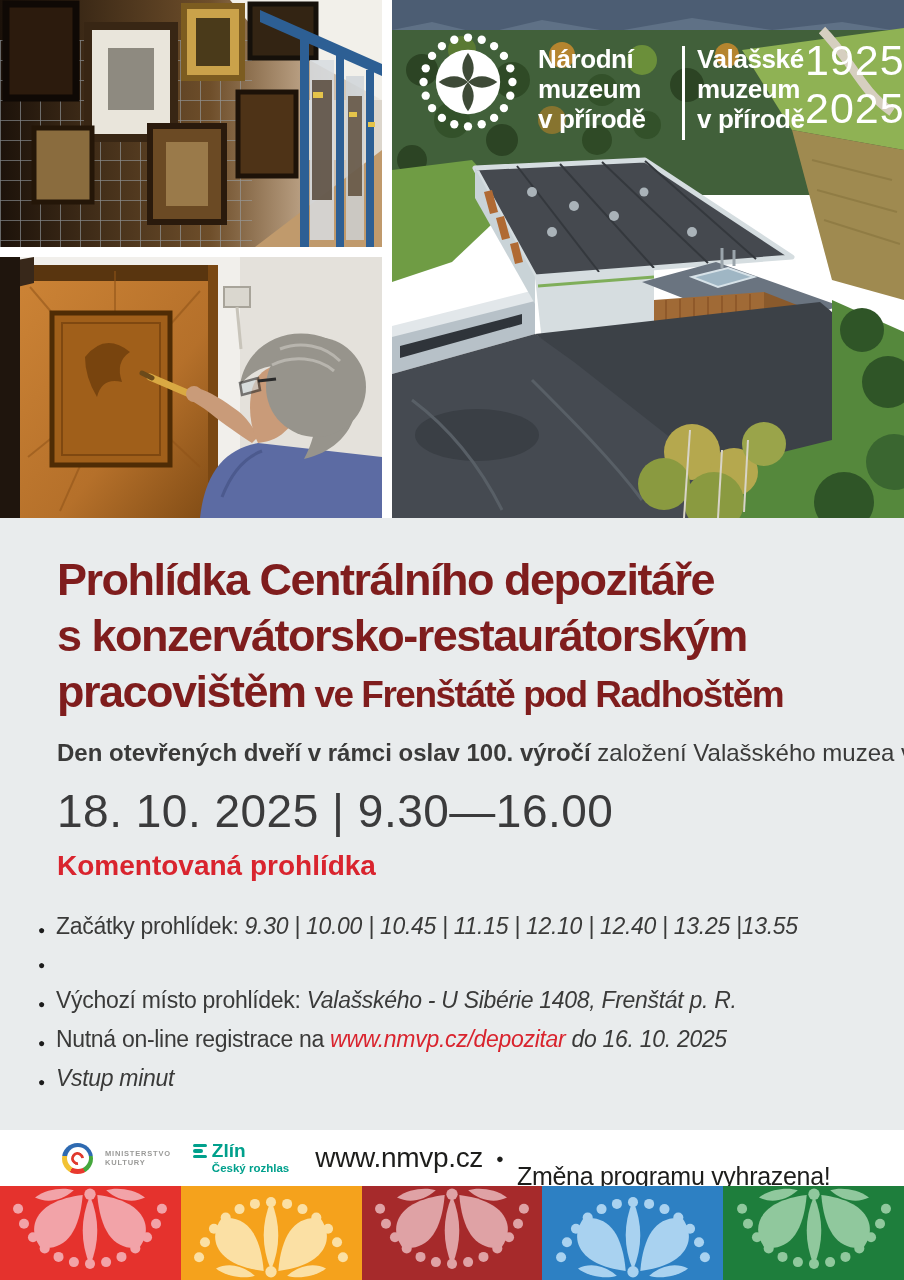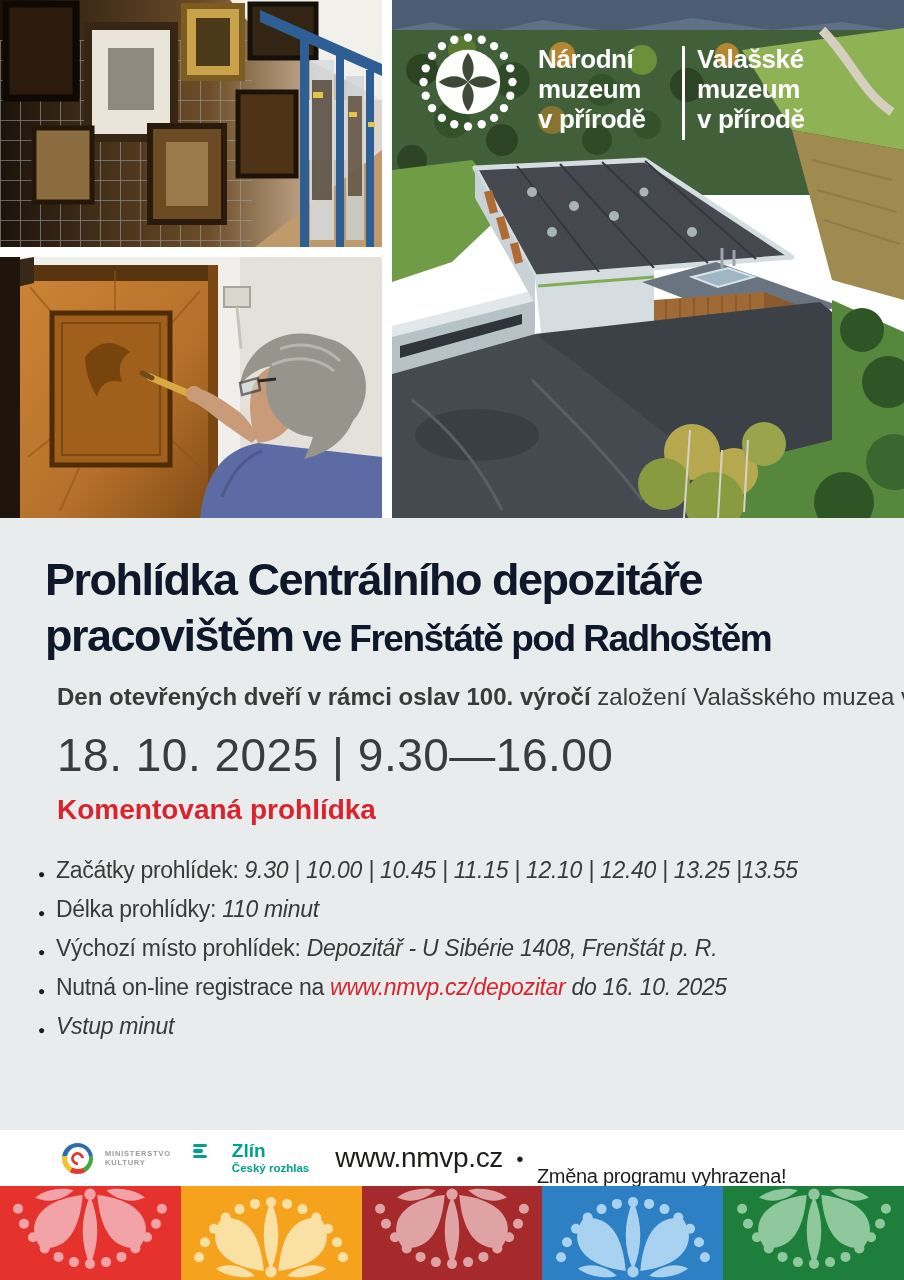--- a/index.html
+++ b/index.html
@@ -18,22 +18,22 @@
   .logo{position:absolute;left:0;top:0;width:512px;height:160px;}
   .rosette{position:absolute;left:24px;top:30px;width:104px;height:104px;}
   .org{position:absolute;top:44px;color:#fff;font-weight:700;font-size:26px;line-height:30px;letter-spacing:-0.4px;white-space:nowrap;}
   .org1{left:146px;}
   .logo-divider{position:absolute;left:290px;top:46px;width:3px;height:94px;background:#fff;}
   .org2{left:305px;}
   .years{position:absolute;left:413px;top:36px;color:#fff;font-size:43px;line-height:48px;letter-spacing:1px;font-weight:400;white-space:nowrap;}
 
   
   .content{position:absolute;left:0;top:518px;width:904px;height:612px;background:#e9eced;}
-  .title{margin:34px 0 0 45px;font-size:45px;line-height:56px;font-weight:700;
-         color:#0f172a;letter-spacing:-1.5px;}
+  .title{margin:34px 0 0 57px;font-size:45px;line-height:56px;font-weight:700;
+         color:#7f1d1d;letter-spacing:-1.5px;}
   .tl{display:block;white-space:nowrap;}
   .t-small{font-size:37px;text-align:right;}
   .subtitle{margin:15px 0 0 57px;font-size:24px;line-height:30px;white-space:nowrap;color:#3a3a39;}
   .sb-bold{font-weight:700;}
   .datetime{margin:17px 0 0 57px;font-size:46px;line-height:52px;color:#3b3b3c;letter-spacing:0.5px;white-space:nowrap;}
   .tour-type{margin:12px 0 0 57px;font-size:28px;line-height:34px;color:#d9242e;font-weight:700;white-space:nowrap;}
   .bullets{margin:26px 0 0 38px;padding:0;list-style:none;}
   .bullets li{display:flex;align-items:baseline;font-size:23px;line-height:35px;white-space:nowrap;letter-spacing:-0.3px;}
   .dot{font-size:12px;margin-right:11px;color:#1c1c1c;}
   .it{font-style:italic;}
@@ -41,32 +41,32 @@
 
   
   .footer{position:absolute;left:0;top:1130px;width:904px;height:56px;background:#ffffff;
           display:flex;align-items:center;padding-left:62px;box-sizing:border-box;}
   .mk{display:flex;align-items:center;}
   .mk-ring{position:relative;width:31px;height:31px;border-radius:50%;
            background:conic-gradient(#2e6ab1 0 22%,#45a73c 22% 42%,#e8392e 42% 58%,#f2c233 58% 78%,#2e6ab1 78% 100%);}
   .mk-inner{position:absolute;inset:4.5px;background:#fff;border-radius:50%;}
   .mk-c{position:absolute;inset:9px;border:3.2px solid #e03a2e;border-radius:50%;border-right-color:transparent;transform:rotate(40deg);}
   .mk-text{margin-left:12px;font-size:7.5px;line-height:9.5px;letter-spacing:0.8px;color:#9a9a98;font-weight:700;}
-  .cr{display:flex;align-items:flex-start;margin-left:22px;gap:20px;}
+  .cr{display:flex;align-items:flex-start;margin-left:22px;}
   .cr-bars{margin-top:3px;display:flex;flex-direction:column;gap:2px;}
   .cr-bars i{display:block;height:3.4px;background:#00a08c;border-radius:2px;}
   .cr-bars i:nth-child(1){width:14px;}
   .cr-bars i:nth-child(2){width:10px;}
   .cr-bars i:nth-child(3){width:14px;}
   .cr-text{margin-left:5px;}
   .cr-city{font-size:19px;line-height:20px;font-weight:700;color:#00a08c;}
   .cr-name{font-size:11.5px;line-height:14px;font-weight:700;color:#00a08c;}
   .site{margin-left:26px;font-size:28px;color:#1d1d1b;letter-spacing:-0.3px;}
   .fsep{margin:0 13px;font-size:13px;color:#1d1d1b;}
-  .note{font-size:20px;color:#1d1d1b;letter-spacing:-0.3px;margin-top:36px;}
+  .note{font-size:25px;color:#1d1d1b;letter-spacing:-0.3px;margin-top:36px;}
 
   
   .band{position:absolute;left:0;top:1186px;width:904px;height:94px;display:flex;}
   .band-block{flex:1;position:relative;overflow:hidden;display:flex;justify-content:center;align-items:flex-end;}
   .band-block.flip{align-items:flex-start;}
   .band-block.flip svg{transform:scaleY(-1);}
 </style>
 </head>
 <body>
 
@@ -296,45 +296,49 @@
           <div>Národní</div>
           <div>muzeum</div>
           <div>v přírodě</div>
         </div>
         <div class="logo-divider"></div>
         <div class="org org2">
           <div>Valašské</div>
           <div>muzeum</div>
           <div>v přírodě</div>
         </div>
+        <div class="years">
+          <div>1925</div>
+          <div>2025</div>
+        </div>
       </div>
     </div>
   </div>
 
   <div class="content">
     <h1 class="title">
       <span class="tl">Prohlídka Centrálního depozitáře</span>
+      <span class="tl">s konzervátorsko-restaurátorským</span>
       <span class="tl"><span class="t-big">pracovištěm</span><span class="t-small"> ve Frenštátě pod Radhoštěm</span></span>
     </h1>
     <p class="subtitle"><span class="sb-bold">Den otevřených dveří v rámci oslav 100. výročí</span><span> založení Valašského muzea v přírodě</span></p>
     <div class="datetime">18. 10. 2025 | 9.30—16.00</div>
     <div class="tour-type">Komentovaná prohlídka</div>
 
     <ul class="bullets">
       <li>
         <span class="dot">●</span>
         <span class="bl"><span>Začátky prohlídek: </span><span class="it">9.30 | 10.00 | 10.45 | 11.15 | 12.10 | 12.40 | 13.25 |13.55</span><span class="lk"></span><span class="it"></span></span>
       </li>
       <li>
         <span class="dot">●</span>
-        <span class="bl"><span>Délka prohlídky: </span><span class="it">110 minut</span><span class="lk"></span><span class="it"></span></span>
       </li>
       <li>
         <span class="dot">●</span>
-        <span class="bl"><span>Výchozí místo prohlídek: </span><span class="it">Depozitář - U Sibérie 1408, Frenštát p. R.</span><span class="lk"></span><span class="it"></span></span>
+        <span class="bl"><span>Výchozí místo prohlídek: </span><span class="it">Valašského - U Sibérie 1408, Frenštát p. R.</span><span class="lk"></span><span class="it"></span></span>
       </li>
       <li>
         <span class="dot">●</span>
         <span class="bl"><span>Nutná on-line registrace na </span><span class="it"></span><span class="lk">www.nmvp.cz/depozitar</span><span class="it"> do 16. 10. 2025</span></span>
       </li>
       <li>
         <span class="dot">●</span>
         <span class="bl"><span></span><span class="it">Vstup minut</span><span class="lk"></span><span class="it"></span></span>
       </li>
     </ul>

